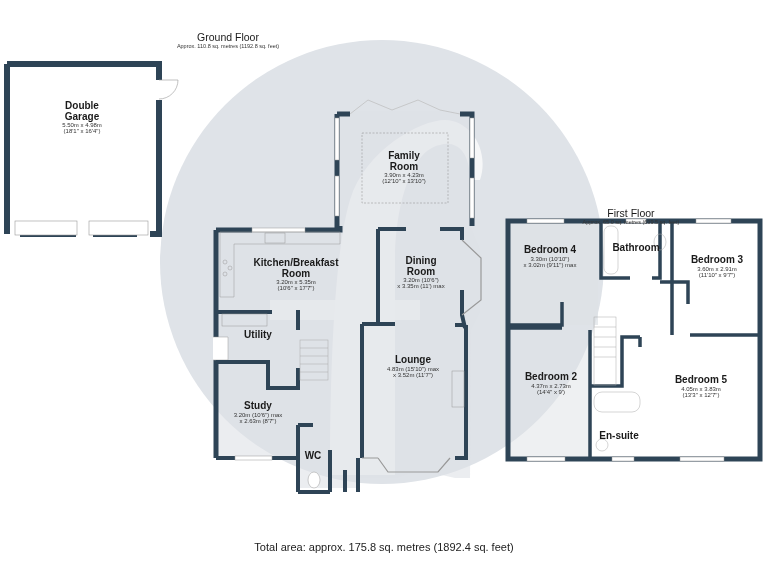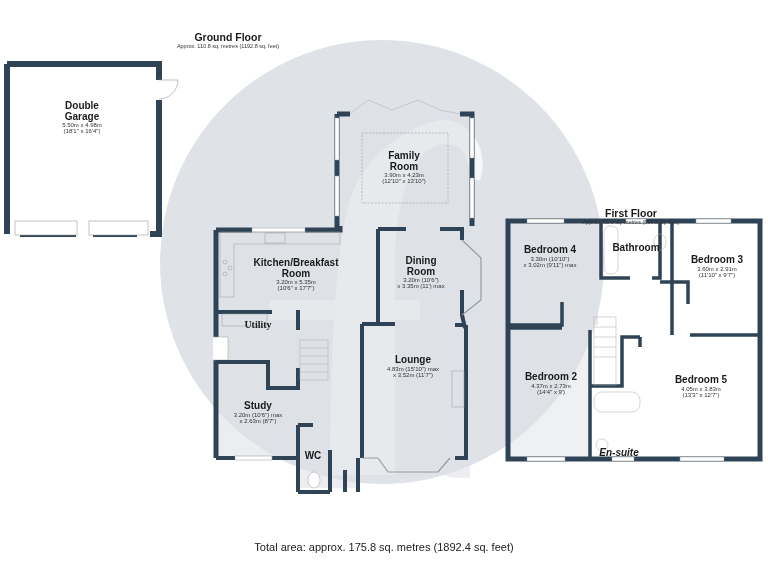--- a/index.html
+++ b/index.html
@@ -3,21 +3,21 @@
 <meta charset="utf-8">
 <style>
   html, body { margin:0; padding:0; }
   body { width:768px; height:576px; background:#ffffff; position:relative; overflow:hidden;
          font-family:"Liberation Sans", sans-serif; color:#1a1a1a; }
   svg.plan { position:absolute; left:0; top:0; }
   .lbl { position:absolute; text-align:center; transform:translateX(-50%); white-space:nowrap; line-height:1.05; }
   .lbl .n { font-weight:bold; font-size:10px; display:block; }
   .lbl .d { font-size:6px; display:block; color:#333; }
   .title { position:absolute; text-align:center; transform:translateX(-50%); white-space:nowrap; }
-  .title .t { font-weight:bold; font-size:10.5px; display:block; }
+  .title .t { font-weight:normal; font-size:10.5px; display:block; }
   .title .s { font-size:5.5px; display:block; color:#333; }
   .total { position:absolute; left:384px; top:541px; transform:translateX(-50%); font-size:11px; white-space:nowrap; color:#222; }
 </style>
 </head>
 <body>
 
 <svg class="plan" width="768" height="576" viewBox="0 0 768 576">
 
   <g>
     <circle cx="382" cy="262" r="222" fill="#dfe3e8"></circle>
@@ -132,21 +132,21 @@
   <span class="n">Room</span>
   <span class="d">3.20m x 5.35m</span>
   <span class="d">(10'6" x 17'7")</span>
 </div>
 <div class="lbl" style="left:421px; top:256px;">
   <span class="n">Dining</span>
   <span class="n">Room</span>
   <span class="d">3.20m (10'6")</span>
   <span class="d">x 3.35m (11') max</span>
 </div>
-<div class="lbl" style="left:258px; top:320px;font-family:Liberation Serif, serif;">
+<div class="lbl" style="left:258px; top:330px;">
   <span class="n">Utility</span>
 </div>
 <div class="lbl" style="left:413px; top:355px;">
   <span class="n">Lounge</span>
   <span class="d">4.83m (15'10") max</span>
   <span class="d">x 3.52m (11'7")</span>
 </div>
 <div class="lbl" style="left:258px; top:401px;">
   <span class="n">Study</span>
   <span class="d">3.20m (10'6") max</span>
@@ -172,17 +172,17 @@
 <div class="lbl" style="left:551px; top:372px;">
   <span class="n">Bedroom 2</span>
   <span class="d">4.37m x 2.73m</span>
   <span class="d">(14'4" x 9')</span>
 </div>
 <div class="lbl" style="left:701px; top:375px;">
   <span class="n">Bedroom 5</span>
   <span class="d">4.05m x 3.83m</span>
   <span class="d">(13'3" x 12'7")</span>
 </div>
-<div class="lbl" style="left:619px; top:448px;font-style:italic;">
+<div class="lbl" style="left:619px; top:431px;">
   <span class="n">En-suite</span>
 </div>
 
 <div class="total">Total area: approx. 175.8 sq. metres (1892.4 sq. feet)</div>
 
 </body></html>

